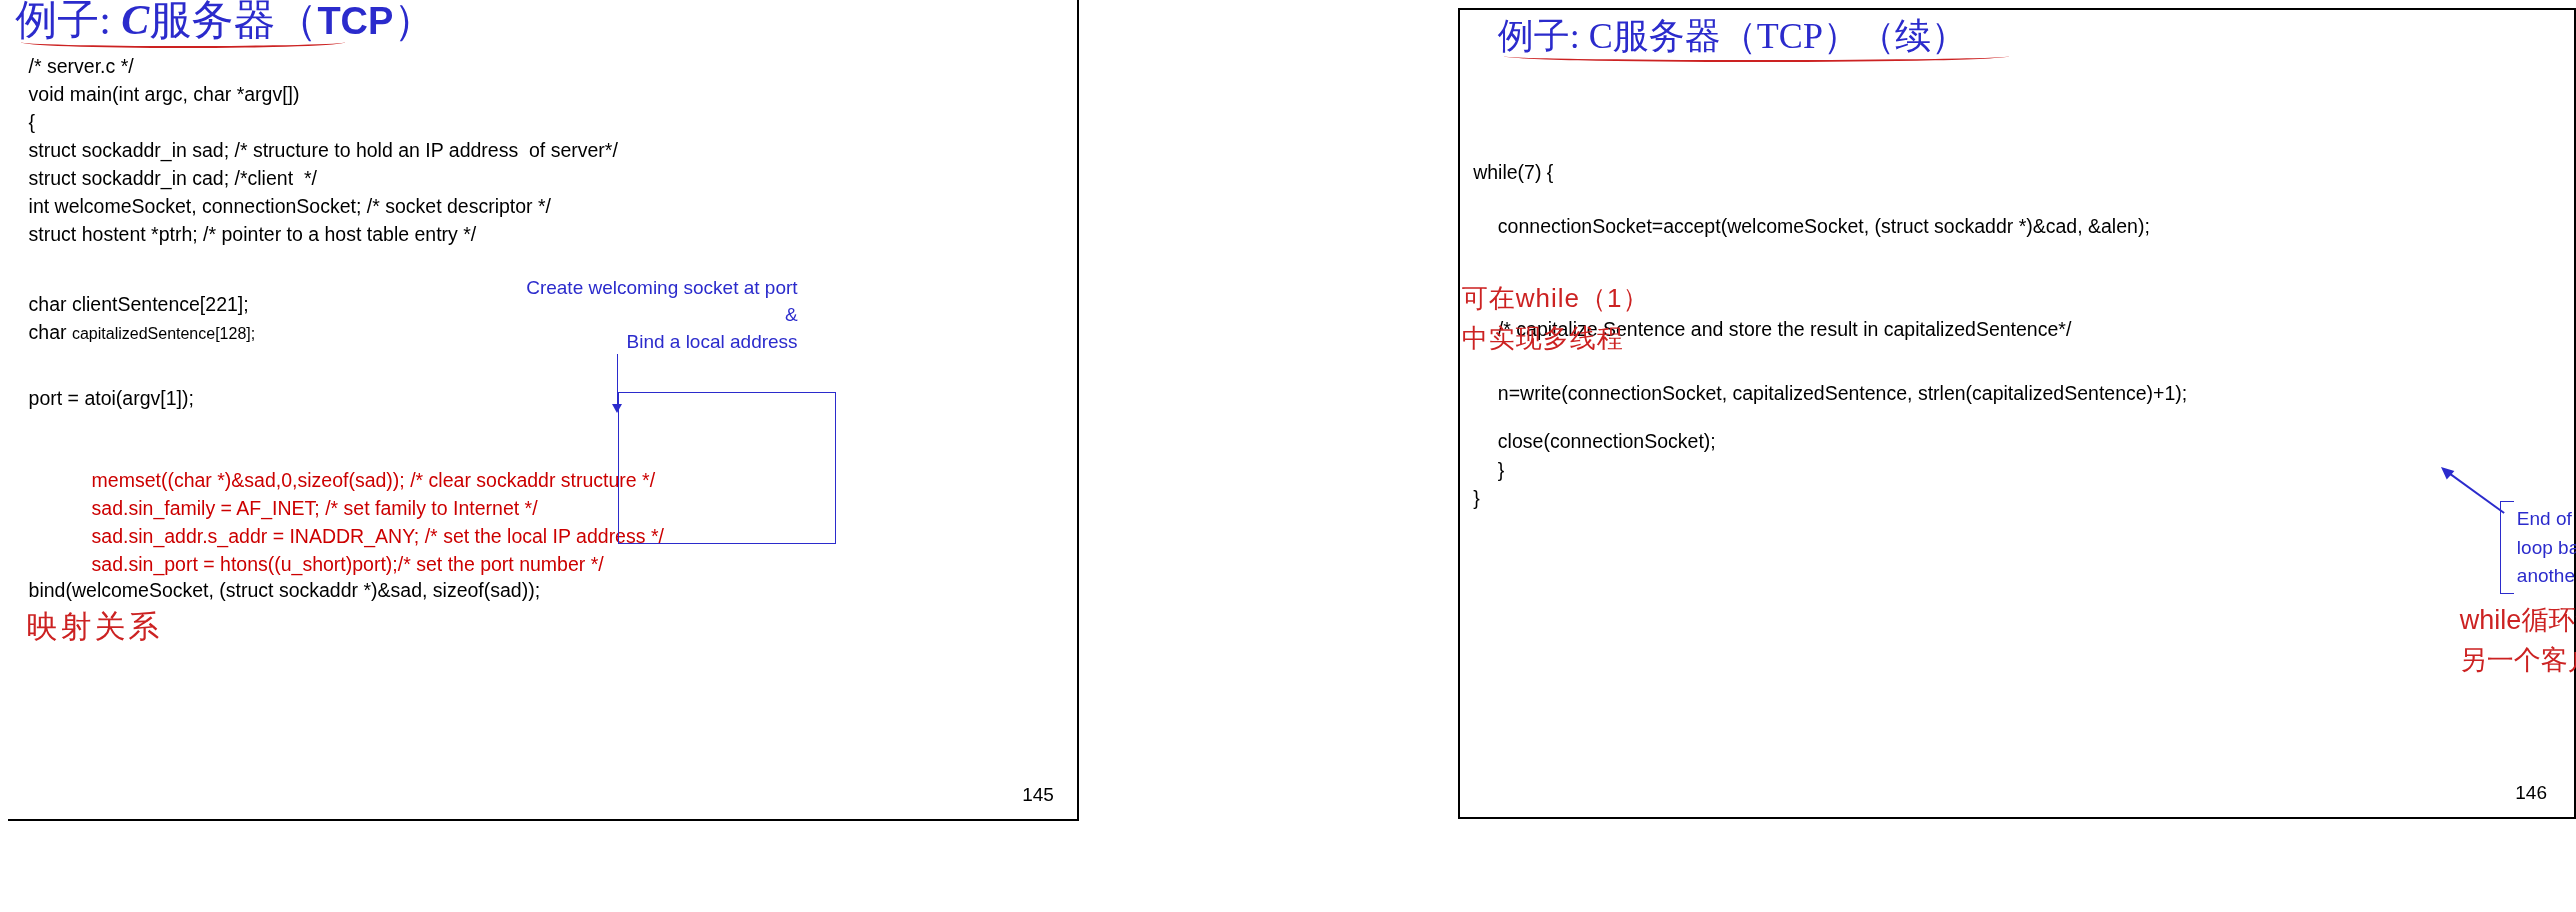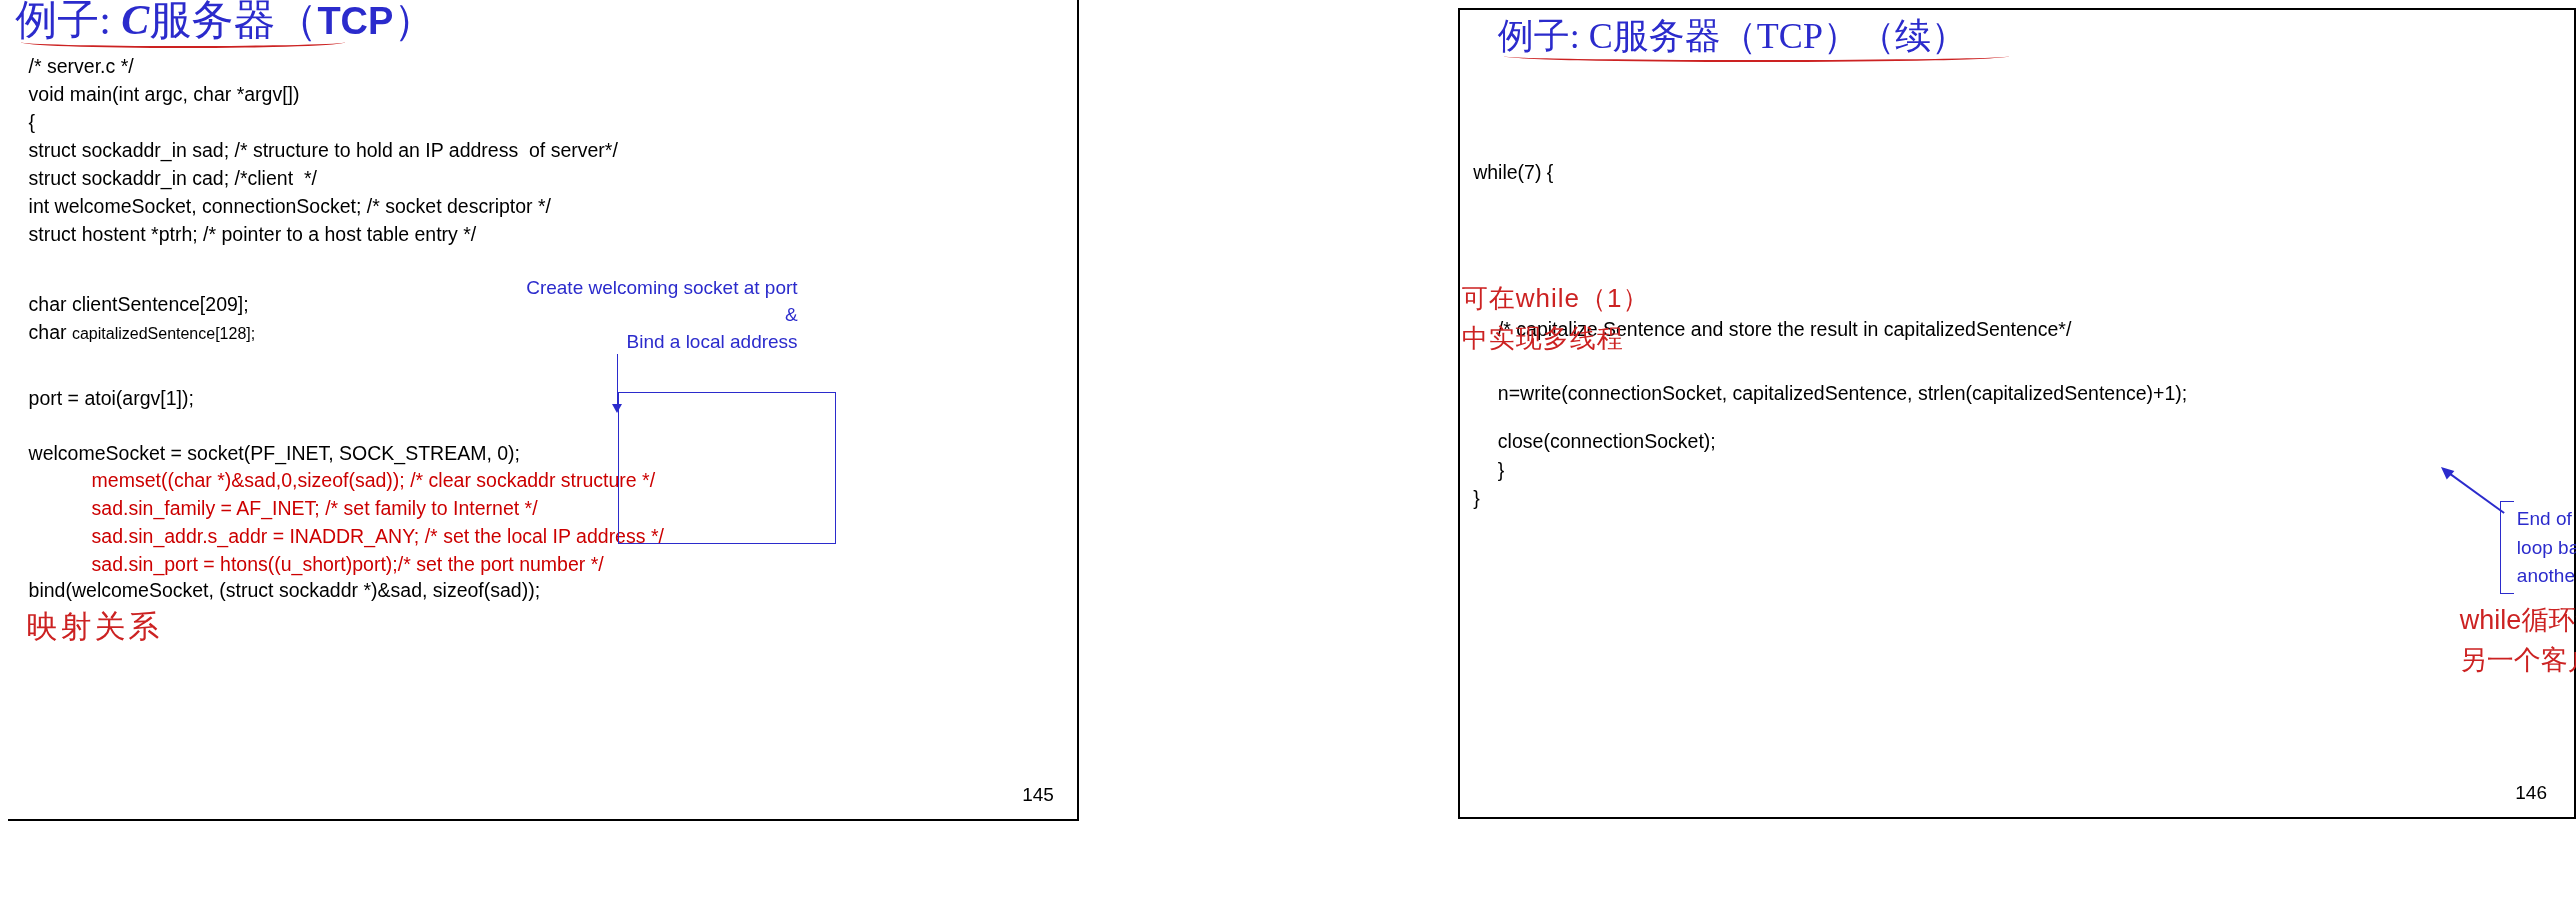--- a/index.html
+++ b/index.html
@@ -274,26 +274,25 @@
     <div class="underline-red t-underline"></div>
 
     <div class="code" id="s1code">/* server.c */
 void main(int argc, char *argv[])
 {
 struct sockaddr_in sad; /* structure to hold an IP address  of server*/
 struct sockaddr_in cad; /*client  */
 int welcomeSocket, connectionSocket; /* socket descriptor */
 struct hostent *ptrh; /* pointer to a host table entry */</div>
 
-    <div class="code" id="s1code2"><span>char clientSentence[209];</span></div>
+    <div class="code" id="s1code2"><span>char clientSentence[221];</span></div>
     <div class="code" style="left:21px; top:318px;"><span>char </span><span class="smallcaps">capitalizedSentence[128];</span></div>
 
     <div class="code" id="s1code3">port = atoi(argv[1]);</div>
 
-    <div class="code" style="left:21px; top:439px;">welcomeSocket = socket(PF_INET, SOCK_STREAM, 0);</div>
 
     <div class="code red" style="left:84px; top:466px;">memset((char *)&amp;sad,0,sizeof(sad)); /* clear sockaddr structure */
 sad.sin_family = AF_INET; /* set family to Internet */
 sad.sin_addr.s_addr = INADDR_ANY; /* set the local IP address */
 sad.sin_port = htons((u_short)port);/* set the port number */</div>
 
     <div class="code" id="s1code5">bind(welcomeSocket, (struct sockaddr *)&amp;sad, sizeof(sad));</div>
 
     <div class="annot-blue" id="s1annot">Create welcoming socket at port
 &amp;
@@ -308,20 +307,21 @@
 
     <div class="pagenum" id="s1page">145</div>
   </div>
 
   <div class="slide" id="slide2">
 
     <div class="title">例子: C服务器（TCP）（续）</div>
     <div class="underline-red t-underline"></div>
 
     <div class="code" id="s2code2">while(7) {</div>
+    <div class="code" id="s2code3">connectionSocket=accept(welcomeSocket, (struct sockaddr *)&amp;cad, &amp;alen);</div>
     <div class="code" id="s2code5">/* capitalize Sentence and store the result in capitalizedSentence*/</div>
     <div class="code" id="s2code6">n=write(connectionSocket, capitalizedSentence, strlen(capitalizedSentence)+1);</div>
     <div class="code" id="s2code7">close(connectionSocket);</div>
     <div class="code" id="s2code8">}</div>
     <div class="code" id="s2code9">}</div>
 
     <div class="annot-blue" id="s2annot1">Wait, on welcoming socket
 for contact by a client</div>
 
     <div class="annot-blue" id="s2annot2">Write out the result to socket</div>

